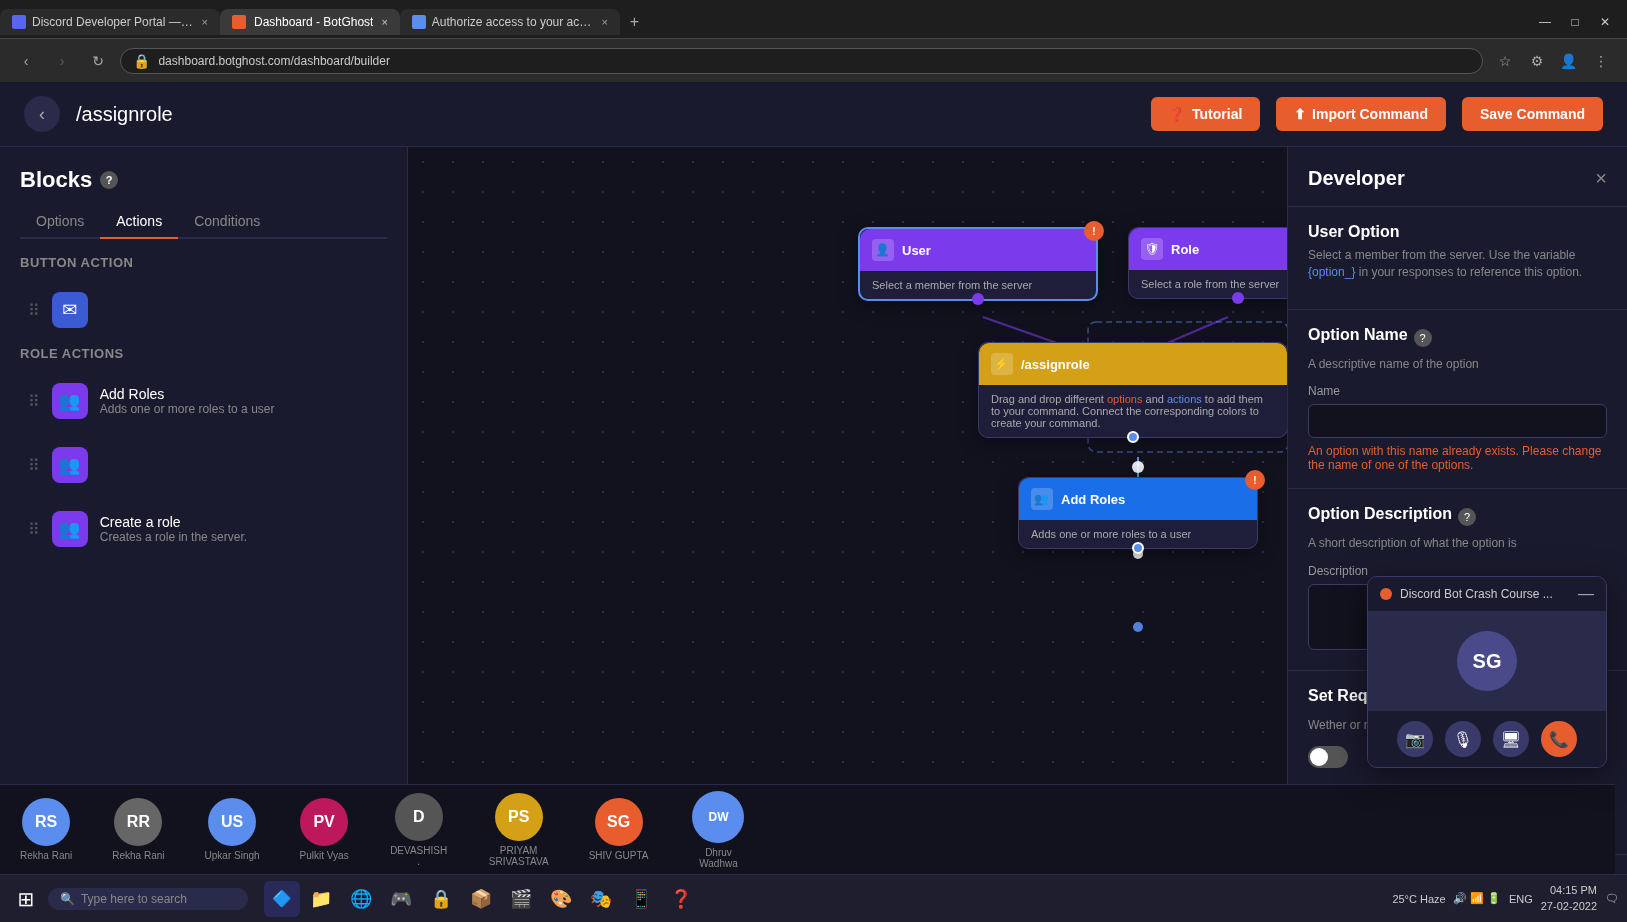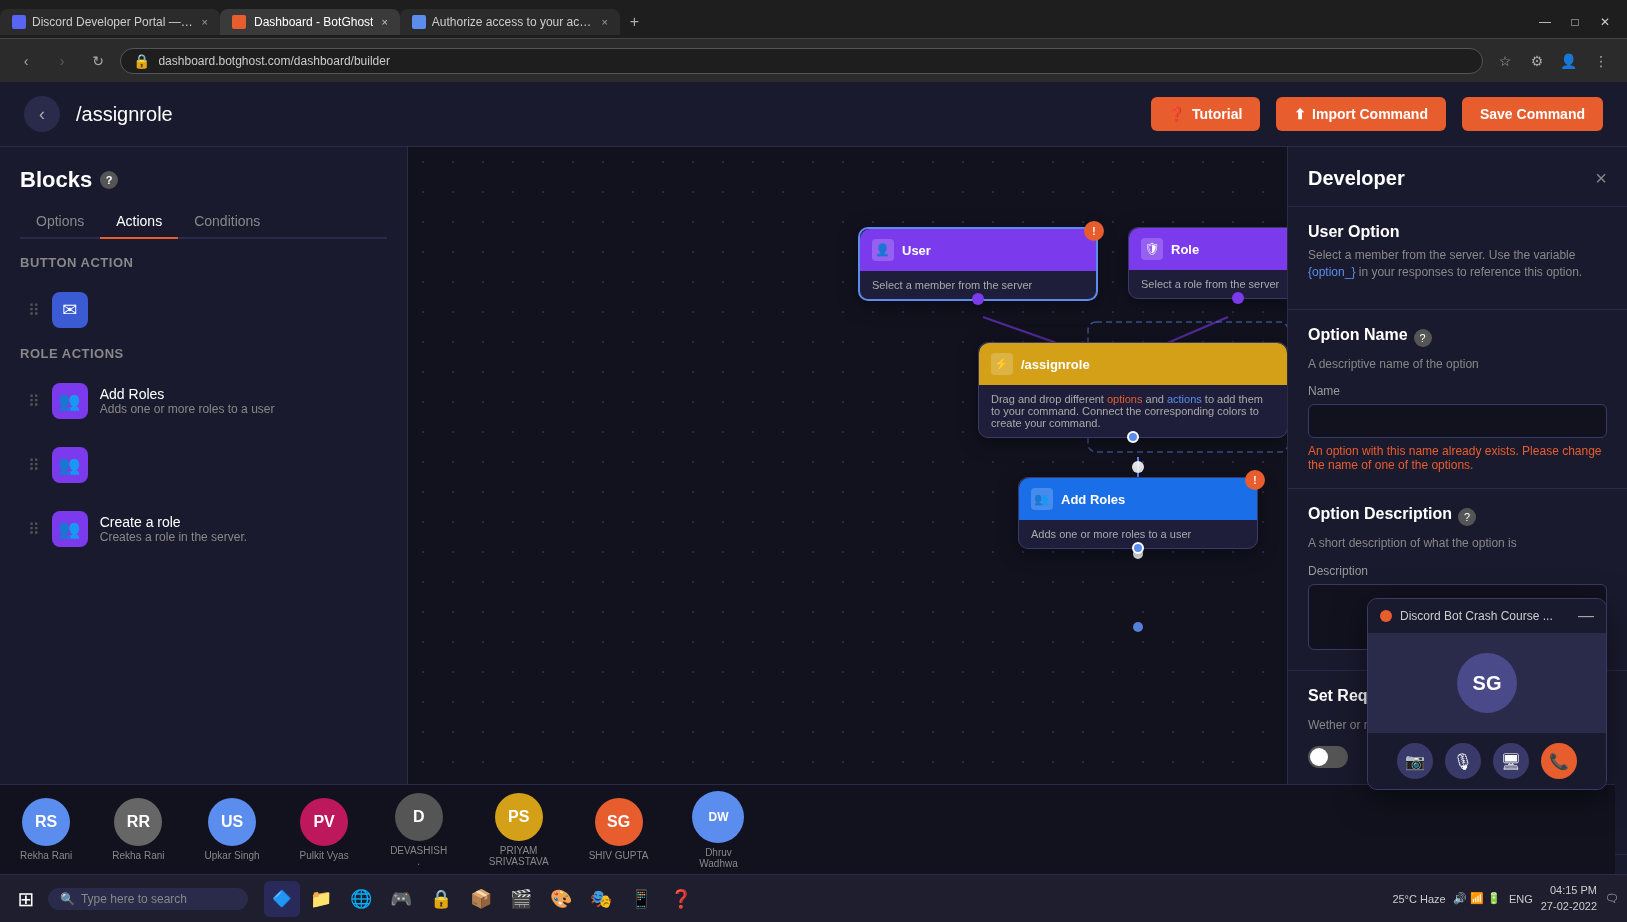--- a/index.html
+++ b/index.html
@@ -359,21 +359,21 @@
         <div class="settings-toggle">
           <div class="settings-toggle-knob"></div>
         </div>
         <br>
         <button class="settings-footer-btn">Save</button>
       </div>
     </div>
   </div>
 </div>
 
-<div class="video-popup" style="bottom:132px;right:20px;">
+<div class="video-popup" style="bottom:154px;right:20px;">
   <div class="video-popup-header">
     <div class="video-popup-dot"></div>
     <span class="video-popup-title">Discord Bot Crash Course ...</span>
     <span class="video-popup-minimize">—</span>
   </div>
   <div class="video-popup-body">
     <div class="avatar-circle">SG</div>
   </div>
   <div class="video-popup-controls">
     <div class="video-ctrl-btn video-ctrl-grey">📷</div>

